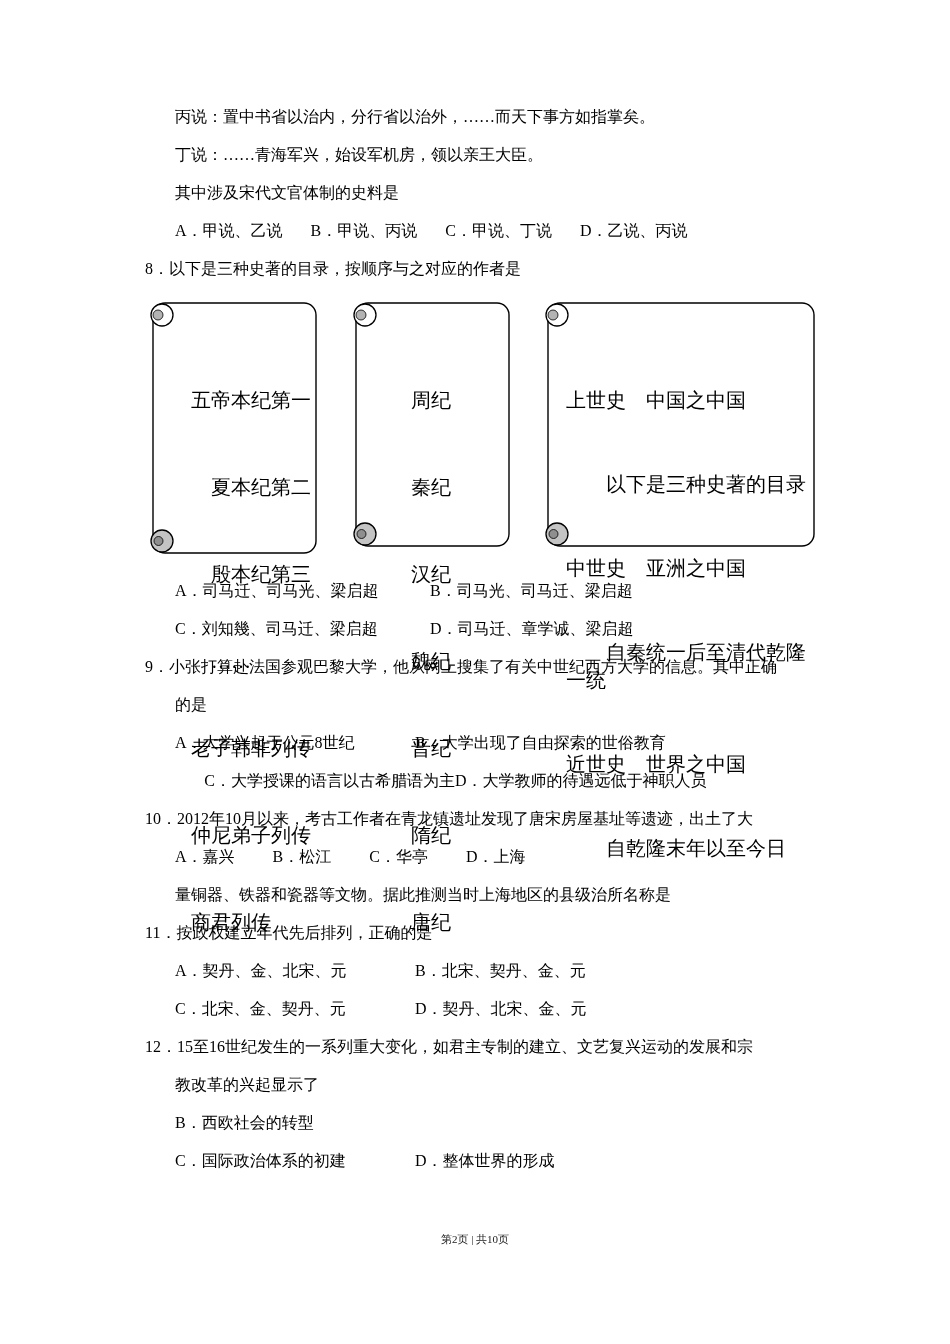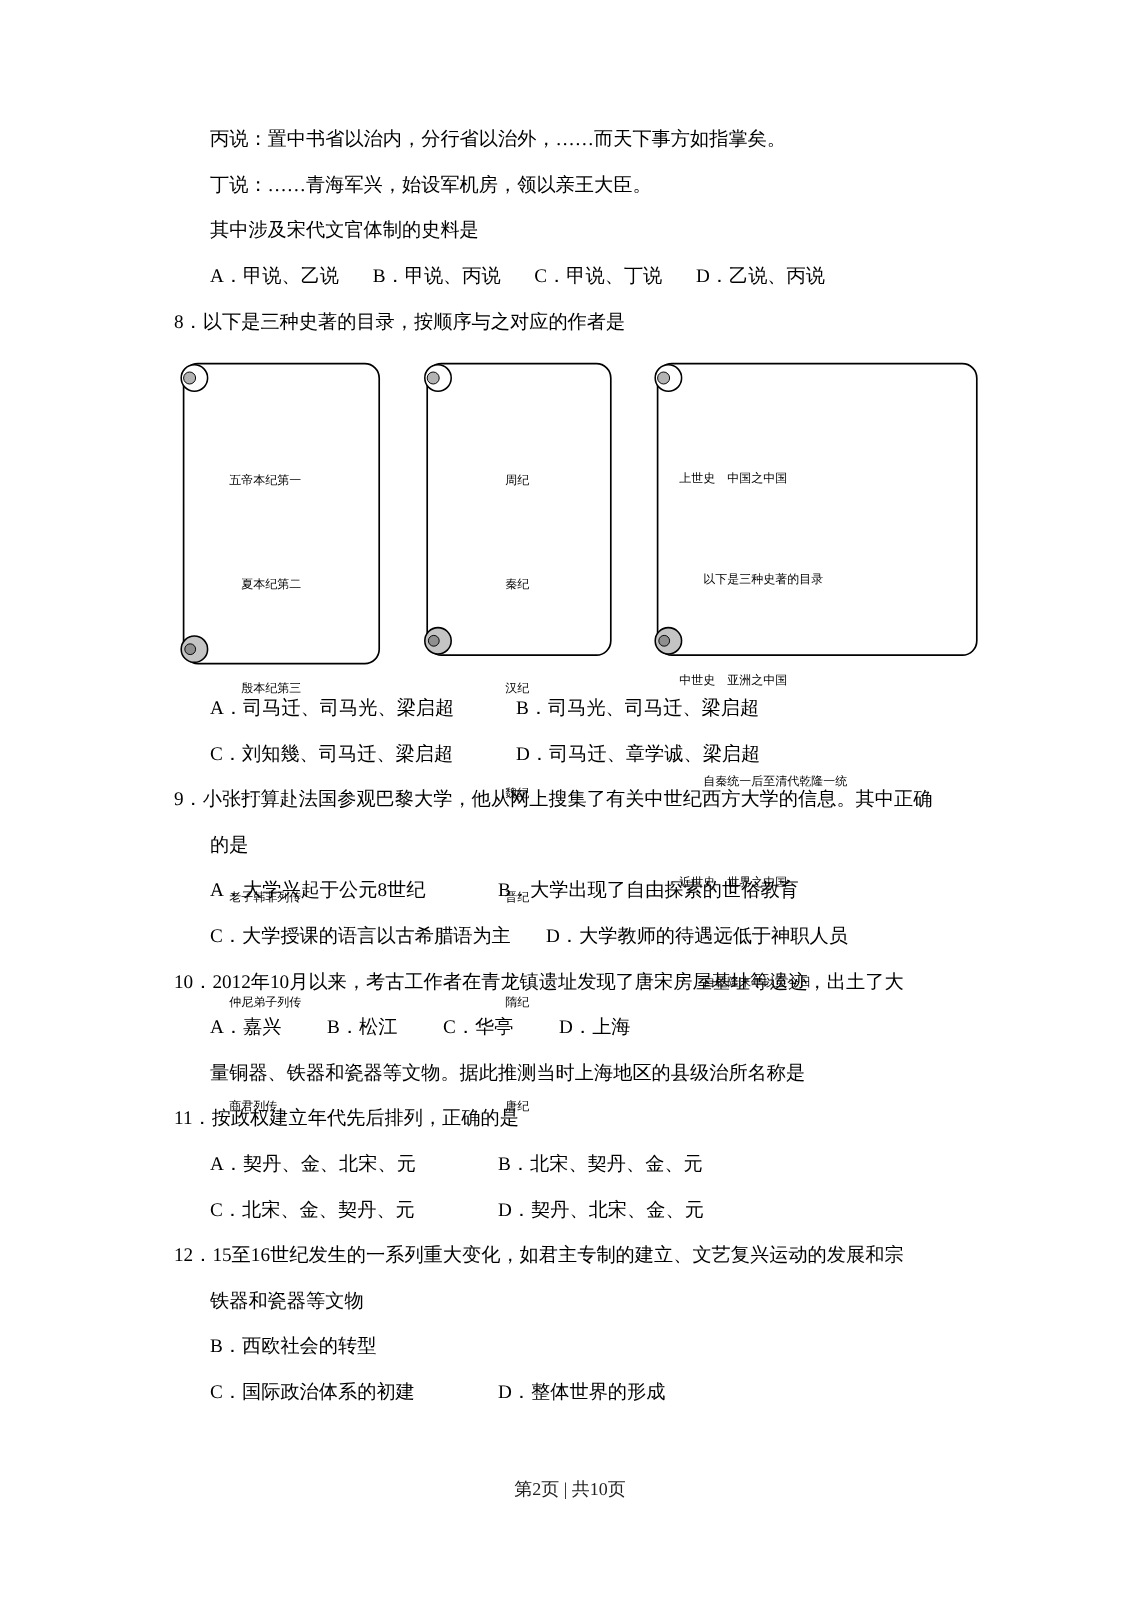--- a/index.html
+++ b/index.html
@@ -13,41 +13,41 @@
   }
   .content { padding: 98px 68px 0 145px; }
   .line { line-height: 38px; white-space: nowrap; }
   .ind { padding-left: 30px; }
 
   .row4 { display: flex; gap: 28px; }
   .row4.spread { gap: 38px; }
   .row2 { display: flex; }
   .row2 > .c1 { width: 255px; flex: none; }
   .row2.w240 > .c1 { width: 240px; }
-  .row2.w280 > .c1 { width: 280px; }
+  .row2.w280 > .c1 { width: 280px; text-align: right; }
 
   .scrolls {
     width: 675px; margin: 8px 0 12px;
     display: flex; justify-content: space-between; align-items: flex-start;
   }
   .scroll { position: relative; }
   .scroll > svg { position: absolute; left: 0; top: 0; }
   .s1 { width: 177px; height: 264px; }
   .s2 { width: 167px; height: 257px; }
   .s3 { width: 280px; height: 257px; }
   .scroll-text {
-    position: relative; font-size: 10px; line-height: 29px; white-space: pre-wrap;
+    position: relative; font-size: 20px; line-height: 29px; white-space: pre-wrap;
   }
   .s1 .scroll-text { padding: 32px 6px 0 46px; }
   .s2 .scroll-text { padding-top: 32px; text-align: center; }
   .s3 .scroll-text { padding: 34px 4px 0 26px; line-height: 28px; }
 
   .footer {
     position: absolute; left: 0; right: 0; top: 1232px;
-    text-align: center; font-size: 15px; color: #222222;
+    text-align: center; font-size: 11px; color: #222222;
   }
 </style>
 </head>
 <body>
 
 <div class="content">
 
   <div class="line ind">丙说：置中书省以治内，分行省以治外，……而天下事方如指掌矣。</div>
   <div class="line ind">丁说：……青海军兴，始设军机房，领以亲王大臣。</div>
   <div class="line ind">其中涉及宋代文官体制的史料是</div>
@@ -153,21 +153,21 @@
   <div class="line ind row2 w240">
     <span class="c1">A．契丹、金、北宋、元</span>
     <span>B．北宋、契丹、金、元</span>
   </div>
   <div class="line ind row2 w240">
     <span class="c1">C．北宋、金、契丹、元</span>
     <span>D．契丹、北宋、金、元</span>
   </div>
 
   <div class="line">12．15至16世纪发生的一系列重大变化，如君主专制的建立、文艺复兴运动的发展和宗</div>
-  <div class="line ind">铁器和瓷器等文物</div>
+  <div class="line ind">教改革的兴起显示了</div>
   <div class="line ind row2 w240">
     <span>B．西欧社会的转型</span>
   </div>
   <div class="line ind row2 w240">
     <span class="c1">C．国际政治体系的初建</span>
     <span>D．整体世界的形成</span>
   </div>
 
 </div>
 

